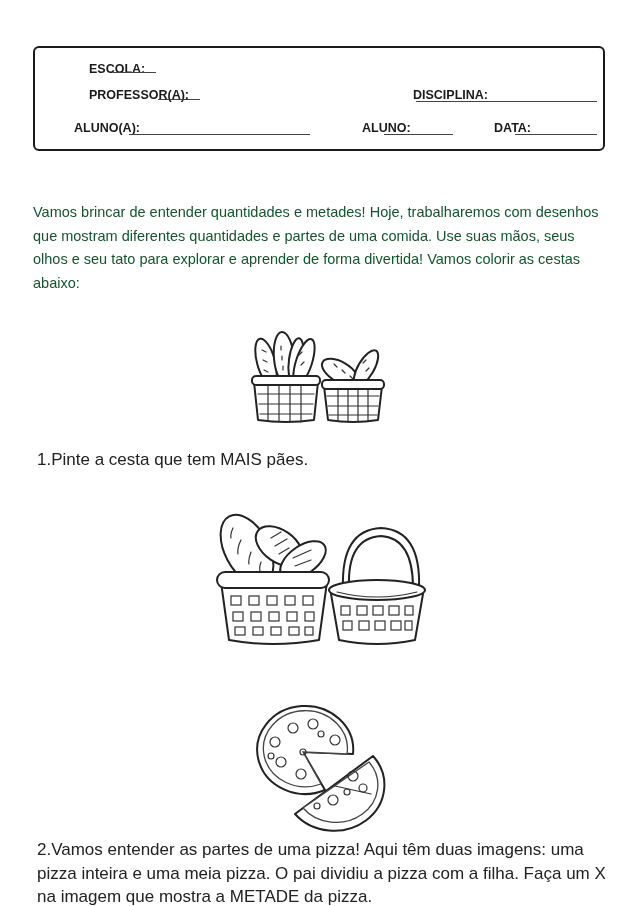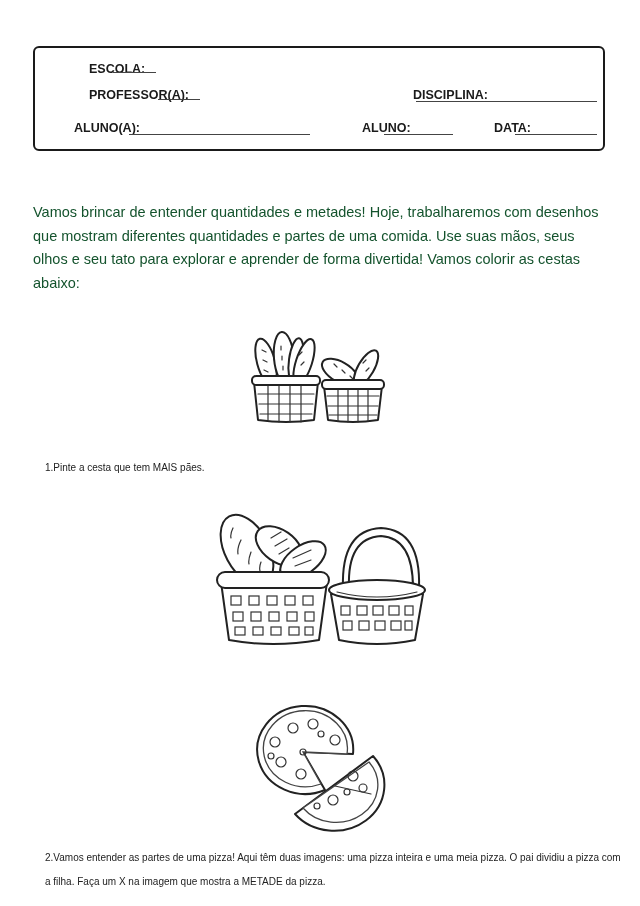--- a/index.html
+++ b/index.html
@@ -3,21 +3,21 @@
 <meta charset="utf-8">
 <style>
   html, body { margin: 0; padding: 0; background: #ffffff; }
   body { width: 640px; height: 906px; position: relative; overflow: hidden;
          font-family: "Liberation Sans", sans-serif; color: #222; }
   .header-box { position: absolute; left: 33px; top: 46px; width: 572px; height: 105px;
                 border: 2px solid #1a1a1a; border-radius: 6px; box-sizing: border-box; }
   .hf { position: absolute; font-weight: bold; font-size: 12.5px; color: #1a1a1a; white-space: nowrap; padding-left: 40px; }
   .hline { position: absolute; height: 0; border-top: 1.5px solid #444; }
   .para { position: absolute; left: 21px; width: 580px; font-size: 14.5px; line-height: 23.5px; color: #14532d; margin: 12px; }
-  .q { position: absolute; left: 33px; font-size: 10px; line-height: 23.5px; color: #222; margin: 12px; }
+  .q { position: absolute; left: 33px; font-size: 17px; line-height: 23.5px; color: #222; margin: 4px; }
   svg { position: absolute; overflow: visible; }
   svg .s { fill: none; stroke: #222; stroke-width: 2; stroke-linejoin: round; stroke-linecap: round; }
   svg .t { fill: none; stroke: #333; stroke-width: 1.2; stroke-linecap: round; }
   svg .w { fill: #fff; stroke: #222; stroke-width: 2; stroke-linejoin: round; }
   svg .wl { fill: #fff; stroke: #444; stroke-width: 1.3; }
 </style>
 </head>
 <body>
 
 <div class="header-box"></div>

